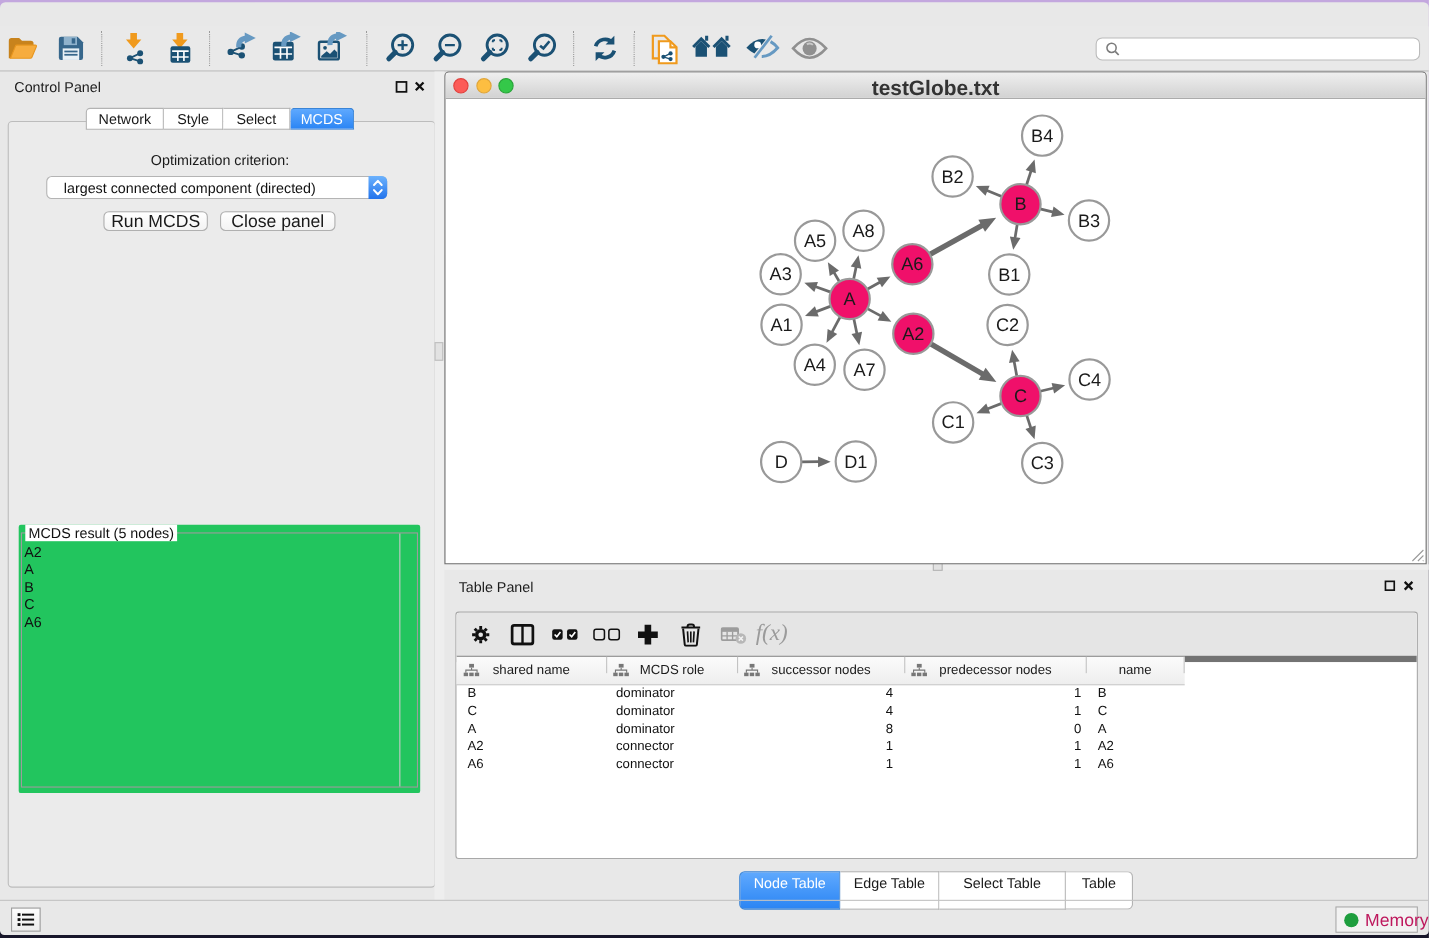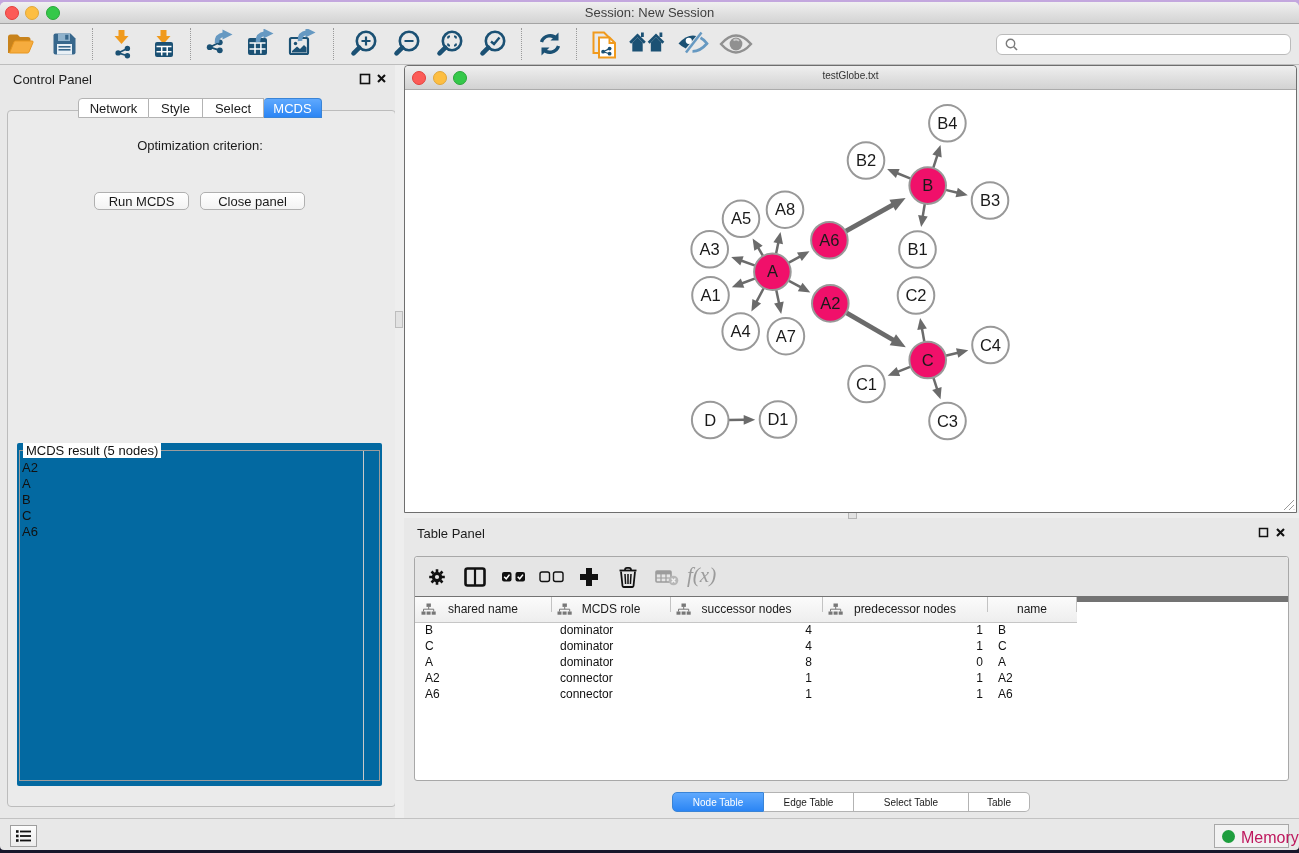--- a/index.html
+++ b/index.html
@@ -25,63 +25,57 @@
   border:1px solid #bcbcbc;border-radius:4px}
 .tab{top:96px;height:20px;border:1px solid #b3b3b3;background:#fff;
   font-size:13px;color:#1a1a1a;text-align:center;line-height:20px;box-sizing:border-box}
 #opt-label{left:0;top:136px;width:400px;text-align:center;font-size:13px;color:#1a1a1a}
 #dropdown{left:42px;top:158px;width:310px;height:21px;background:#fff;
   border:1px solid #b4b4b4;border-radius:5px;box-sizing:border-box}
 #dd-text{left:15px;top:2px;font-size:13px;color:#111}
 #dd-cap{right:-1px;top:-1px;width:17px;height:21px;border-radius:0 5px 5px 0;
   background:linear-gradient(#6cb2fd,#2273ec)}
 .btn{top:190px;height:18px;background:linear-gradient(#fff,#f3f3f3);border:1px solid #b0b0b0;
-  border-radius:5px;font-size:13px;color:#1a1a1a;text-align:center;line-height:17px;box-sizing:border-box}
-#mcds-box{left:17px;top:441px;width:365px;height:343px;background:#0369a1;border-radius:2px}
+  border-radius:5px;font-size:16px;color:#1a1a1a;text-align:center;line-height:17px;box-sizing:border-box}
+#mcds-box{left:17px;top:475px;width:365px;height:244px;background:#22c55e;border-radius:2px}
 #mcds-border{left:2px;top:7px;right:2px;bottom:5px;border:1px solid #9c9c9c}
 #mcds-legend{left:6px;top:0px;background:#fff;padding:0 3px;font-size:13px;color:#111}
 #mcds-list{left:5px;top:17px;font-size:13px;color:#111;line-height:16px}
 #mcds-sb{top:8px;right:18px;bottom:6px;width:0;border-left:1px solid #c9c9c9}
 
 #vsplit{left:395px;top:63px;width:9px;height:753px;background:#eee}
 #hsplit{left:404px;top:511px;width:895px;height:5px;background:#eee}
 
 #netwin{left:404px;top:63px;width:893px;height:448px;background:#fff;
   border:1px solid #6e6e6e;border-radius:4px 4px 0 0;box-sizing:border-box}
 #nw-titlebar{left:0;top:0;width:891px;height:23px;background:linear-gradient(#efefef,#d2d2d2);
   border-bottom:1px solid #ababab;border-radius:4px 4px 0 0}
-#nw-title{width:100%;text-align:center;top:4px;font-size:10px;color:#333;font-weight:400}
+#nw-title{width:100%;text-align:center;top:4px;font-size:19px;color:#333;font-weight:700}
 
 #tp-title{left:417px;top:524px;font-size:13px;color:#1c1c1c}
 #tp-box{left:414px;top:554px;width:875px;height:225px;background:#fff;
   border:1px solid #a8a8a8;border-radius:3px;box-sizing:border-box}
 #tp-toolbar{left:0;top:0;width:873px;height:39px;background:#e5e5e5;border-bottom:6px solid #737373;border-radius:3px 3px 0 0}
 #thead{left:0;top:40px;width:662px;height:25px;background:linear-gradient(#fbfbfb,#eee);
   border-bottom:1px solid #c6c6c6;font-size:12px;color:#1a1a1a}
 .thcell{top:0;height:15px;border-right:1px solid #c3c3c3;box-sizing:border-box}
 .thtext{top:5px;width:100%;text-align:center}
 .trow{font-size:12px;color:#111;height:16px}
 
-.btab{top:790px;height:20px;background:#fff;border:1px solid #b3b3b3;font-size:10px;
+.btab{top:790px;height:35px;background:#fff;border:1px solid #b3b3b3;font-size:13px;
   color:#1a1a1a;text-align:center;line-height:19px;box-sizing:border-box}
 #statusline{left:0;top:816px;width:1299px;height:0;border-top:1px solid #c2c2c2}
 #memory-btn{left:1214px;top:822px;width:75px;height:24px;background:#f2f2f2;
   border:1px solid #a8a8a8;box-sizing:border-box}
 #list-btn{left:10px;top:823px;width:27px;height:22px;background:linear-gradient(#fdfdfd,#ececec);
   border:1px solid #9e9e9e;box-sizing:border-box}
 </style>
 </head>
 <body>
 <div class="abs" id="appwin">
-  <div class="abs" id="titlebar">
-    <div class="abs tl" style="left:5px;background:#fc5b57;border:1px solid #e2403c"></div>
-    <div class="abs tl" style="left:25px;background:#fdbe41;border:1px solid #e0a63a"></div>
-    <div class="abs tl" style="left:46px;background:#34c849;border:1px solid #2aa53a"></div>
-    <div class="abs" id="title-text">Session: New Session</div>
-  </div>
   <div class="abs" id="toolbar">
     <div class="abs ticon" style="left:7px;width:28px">
         <svg width="28" height="26" viewBox="0 0 28 26">
 <path d="M2 22 L2 6 Q2 4.5 3.5 4.5 L10 4.5 L12.5 7 L21 7 Q22.5 7 22.5 8.5 L22.5 10" fill="#c8831c" stroke="#c8831c" stroke-width="2" stroke-linejoin="round"></path>
 <path d="M2.5 22 L7 11 Q7.3 10 8.5 10 L25 10 Q26.6 10 26 11.5 L22 21 Q21.6 22 20.5 22 Z" fill="#f6ac3e" stroke="#e8961f" stroke-width="1"></path>
 </svg>
       </div>
 <div class="abs ticon" style="left:51px;width:27px">
         <svg width="27" height="26" viewBox="0 0 27 26">
 <path d="M2.5 4.5 Q2.5 2.5 4.5 2.5 L19.5 2.5 L24.5 7.5 L24.5 21.5 Q24.5 23.5 22.5 23.5 L4.5 23.5 Q2.5 23.5 2.5 21.5 Z" fill="#37678c"></path>
@@ -255,20 +249,29 @@
     <rect x="1.5" y="1.5" width="9" height="9" fill="none" stroke="#111" stroke-width="1.6"></rect>
     <path d="M19 2 L26 9 M26 2 L19 9" stroke="#111" stroke-width="2.1"></path>
   </svg>
   <div class="abs" id="cp-body"></div>
   <div class="abs tab" style="left:78px;width:71px;border-radius:4px 0 0 0">Network</div>
   <div class="abs tab" style="left:149px;width:54px;border-left:none">Style</div>
   <div class="abs tab" style="left:203px;width:61px;border-left:none">Select</div>
   <div class="abs tab" style="left:264px;width:58px;border-left:none;border-radius:4px 4px 0 0;
        background:linear-gradient(#5fa9fe,#2b85f4);color:#fff;border-color:#3a84d6">MCDS</div>
   <div class="abs" id="opt-label">Optimization criterion:</div>
+  <div class="abs" id="dropdown">
+    <div class="abs" id="dd-text">largest connected component (directed)</div>
+    <div class="abs" id="dd-cap">
+      <svg width="17" height="21" viewBox="0 0 17 21">
+        <path d="M5 8.2 L8.5 4.4 L12 8.2" fill="none" stroke="#fff" stroke-width="1.8" stroke-linecap="round" stroke-linejoin="round"></path>
+        <path d="M5 12.8 L8.5 16.6 L12 12.8" fill="none" stroke="#fff" stroke-width="1.8" stroke-linecap="round" stroke-linejoin="round"></path>
+      </svg>
+    </div>
+  </div>
   <div class="abs btn" style="left:94px;width:95px">Run MCDS</div>
   <div class="abs btn" style="left:200px;width:105px">Close panel</div>
   <div class="abs" id="mcds-box">
     <div class="abs" id="mcds-border"></div>
     <div class="abs" id="mcds-legend">MCDS result (5 nodes)</div>
     <div class="abs" id="mcds-list">A2<br>A<br>B<br>C<br>A6</div>
     <div class="abs" id="mcds-sb"></div>
   </div>
 
   <div class="abs" id="vsplit"></div>

